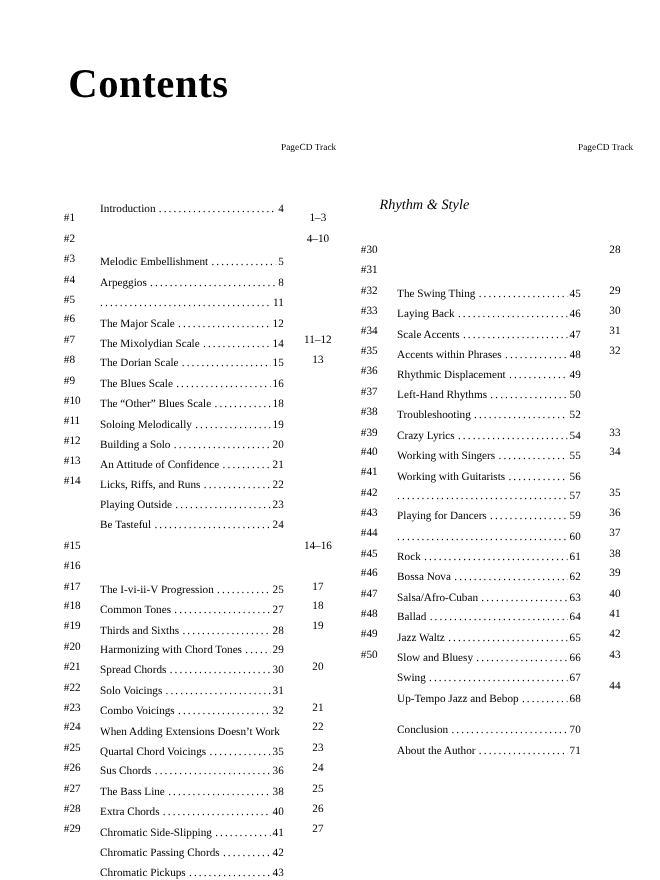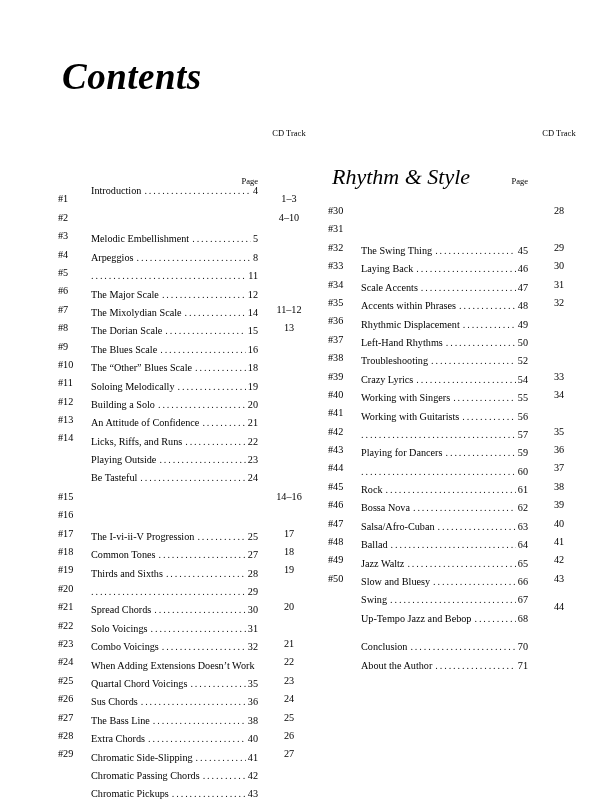--- a/index.html
+++ b/index.html
@@ -23,21 +23,20 @@
     box-sizing: border-box;
   }
 
   
   .contents-title {
     position: absolute;
     left: 62px;
     top: 58px;
     font-size: 37px;
     font-weight: bold;
-    font-style: italic;
     letter-spacing: 0.5px;
     line-height: 1;
   }
 
   
   .col {
     position: absolute;
     top: 128px;
     width: 258px;
   }
@@ -46,38 +45,37 @@
 
   
   .colhead {
     position: relative;
     height: 14px;
     font-size: 8.5px;
     font-weight: normal;
   }
   .colhead .h-page {
     position: absolute;
-    left: 170px;
+    left: 184px;
     width: 30px;
     text-align: right;
-    margin-top: 48px;
   }
   .colhead .h-track {
     position: absolute;
     left: 206px;
     width: 50px;
     text-align: center;
   }
 
   
   .section-heading {
-    font-size: 22px;
+    font-size: 13px;
     font-style: italic;
     font-weight: normal;
-    margin: 4px;
+    margin: 17px;
     line-height: 1;
   }
 
   
   .entry {
     position: relative;
     height: 18.4px;
     font-size: 10.2px;
     line-height: 18.4px;
     white-space: nowrap;
@@ -305,20 +303,21 @@
           <span class="title-wrap">
             <span class="title">Thirds and Sixths</span>
             <span class="leader">............................................................</span>
             <span class="pg">28</span>
           </span>
           <span class="track">17</span>
         </div>
         <div class="entry">
           <span class="num">#18</span>
           <span class="title-wrap">
+            <span class="title">Harmonizing with Chord Tones</span>
             <span class="leader">............................................................</span>
             <span class="pg">29</span>
           </span>
           <span class="track">18</span>
         </div>
         <div class="entry">
           <span class="num">#19</span>
           <span class="title-wrap">
             <span class="title">Spread Chords</span>
             <span class="leader">............................................................</span>

